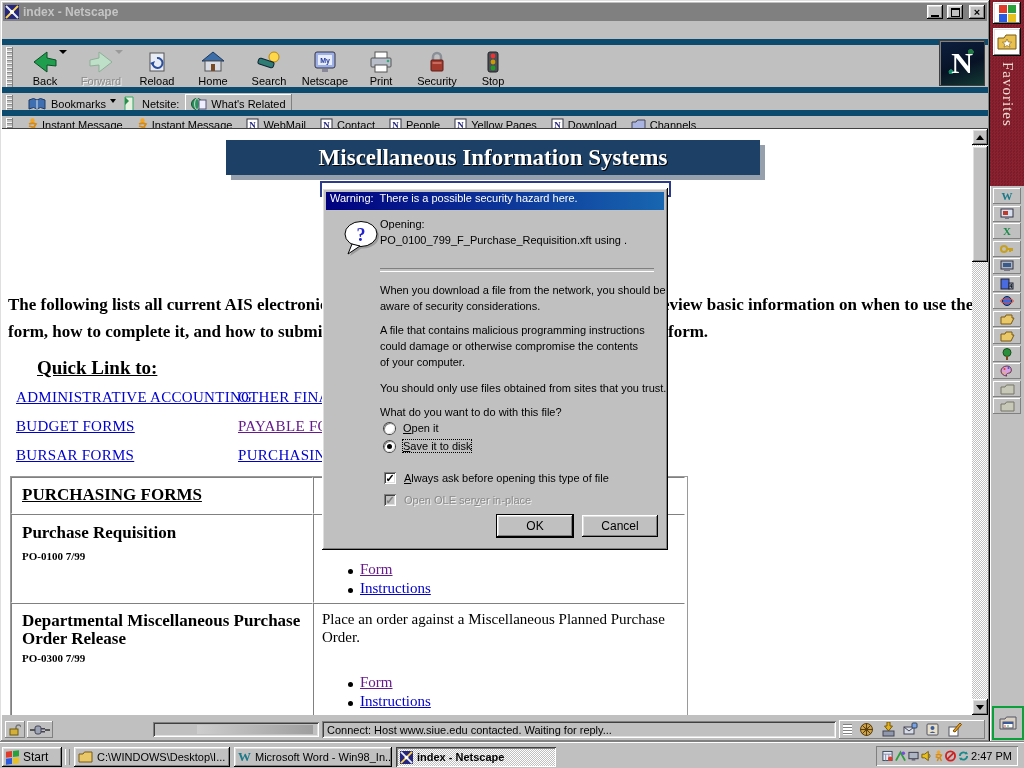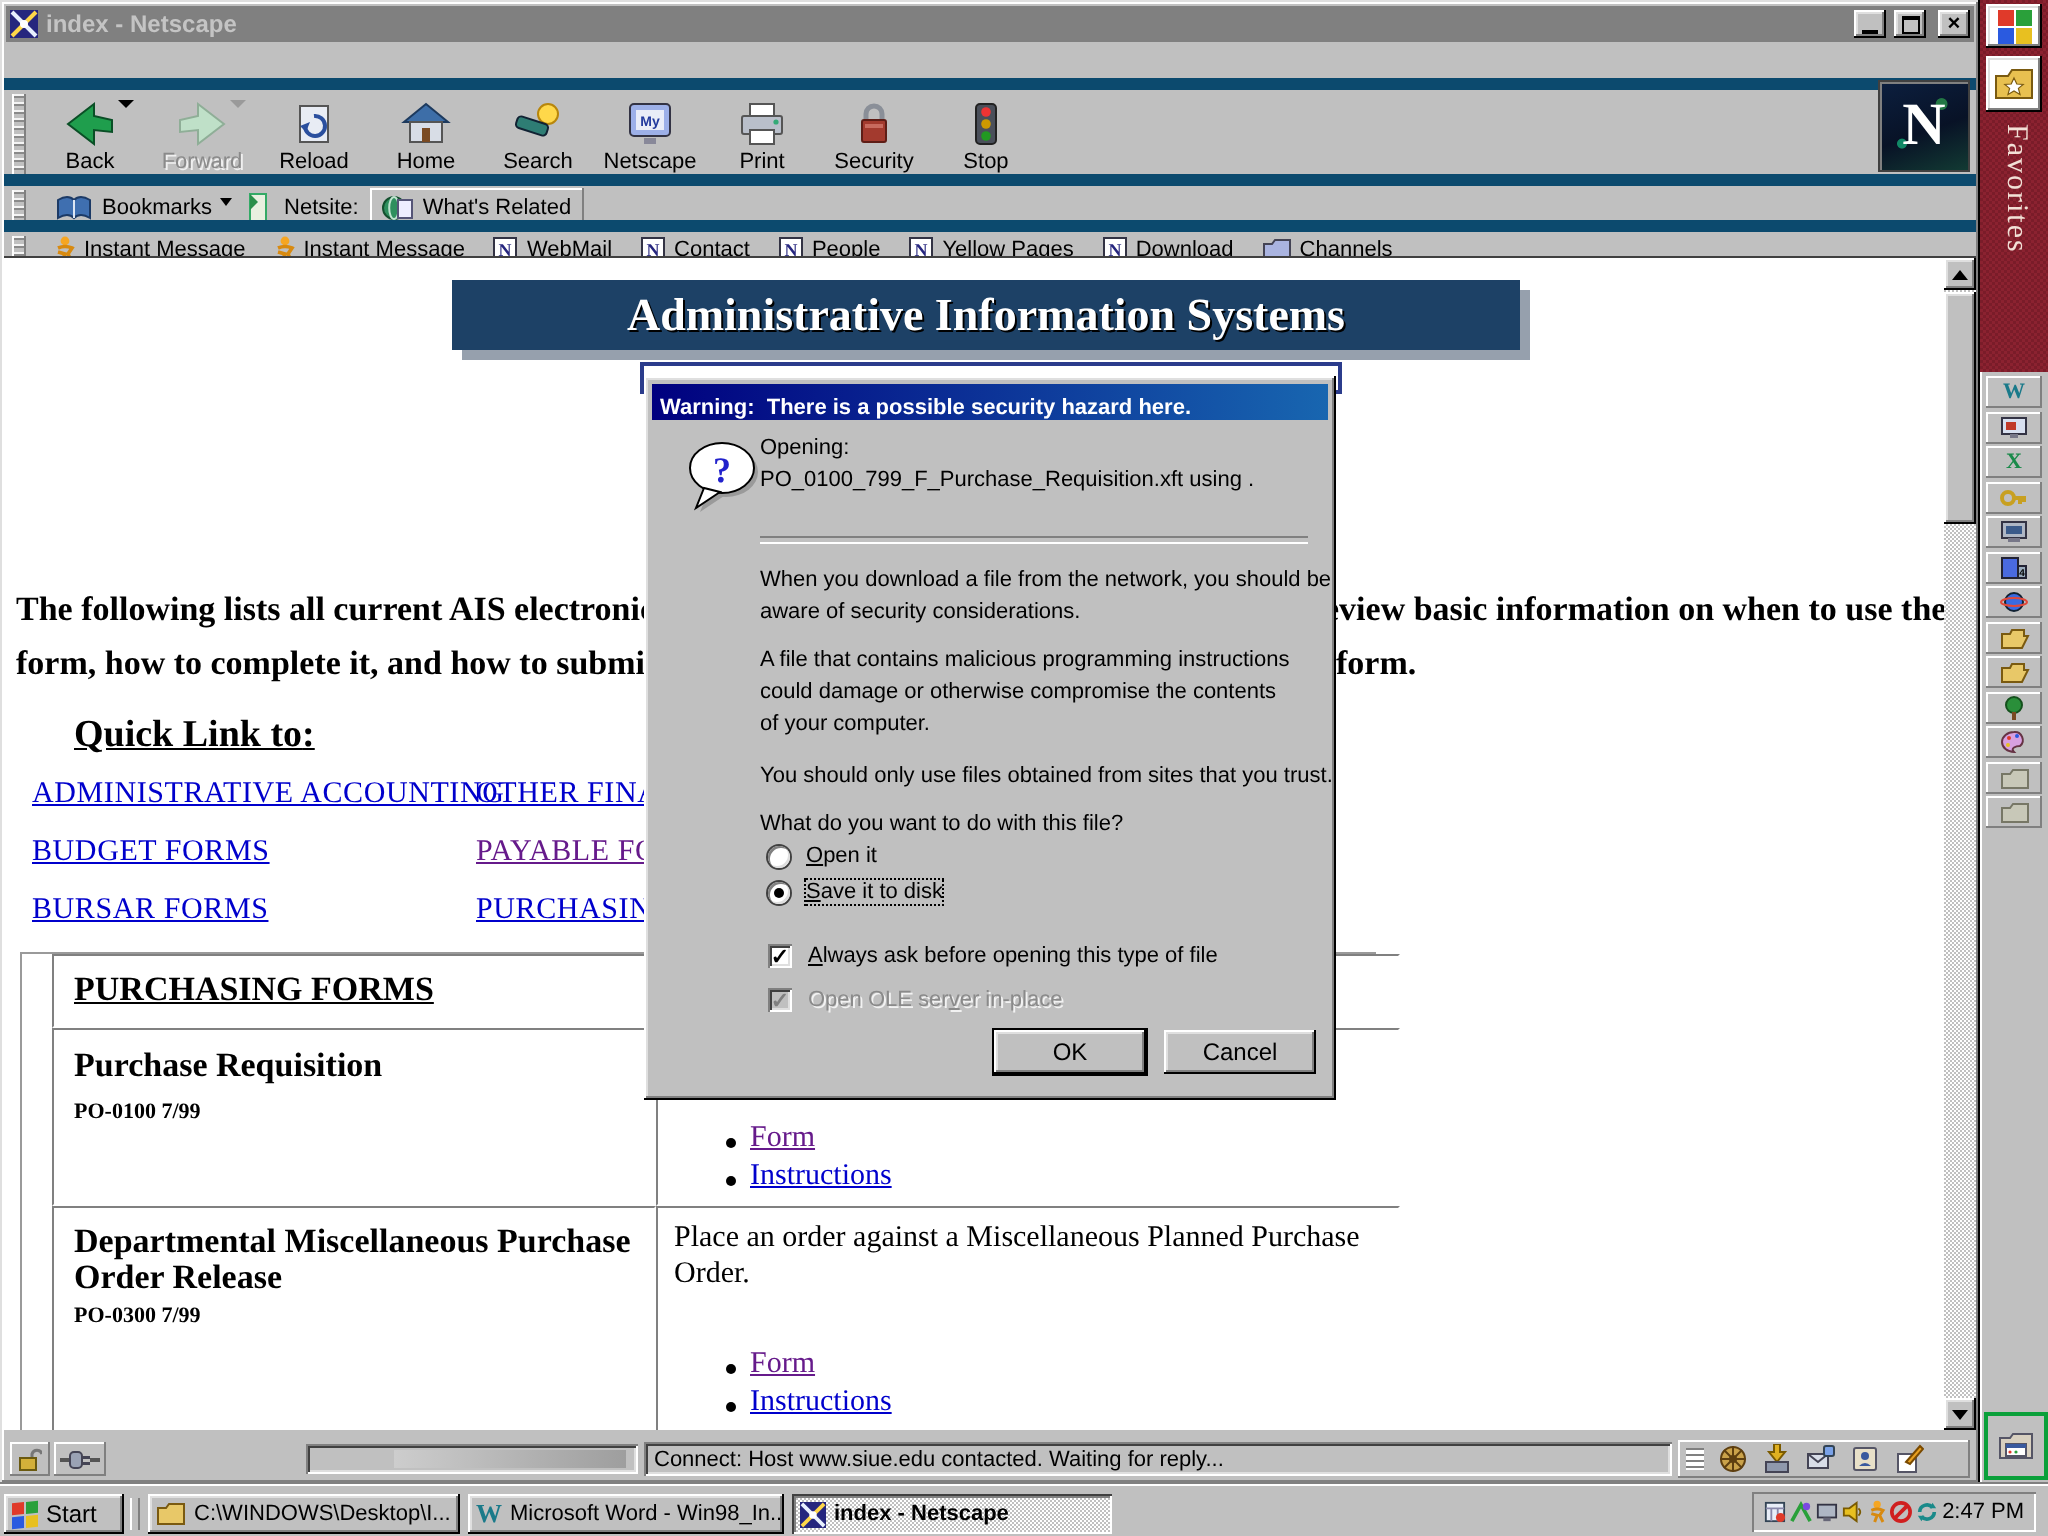--- a/index.html
+++ b/index.html
@@ -54,33 +54,33 @@
   #banner2{left:318px;top:52px;width:347px;height:12px;background:#fff;border:2px solid #2b3c8c;}
   .introtxt{font-family:"Liberation Serif",serif;font-weight:bold;font-size:17px;color:#000;}
   #quickhead{left:14px;top:228px;font-family:"Liberation Serif",serif;font-weight:bold;font-size:19px;margin-left:21px;}
   #quickhead span{text-decoration:underline;}
   .qlink{font-family:"Liberation Serif",serif;font-size:15px;letter-spacing:.3px;text-decoration:underline;color:#0000cc;cursor:pointer;}
   .visited{color:#661a8b !important;}
   .blink{font-family:"Liberation Serif",serif;font-size:15px;text-decoration:underline;color:#0000cc;cursor:pointer;}
   .bdot{width:5px;height:5px;border-radius:50%;background:#000;}
   
   #ftable{left:8px;top:347px;width:676px;height:239px;border:1px solid #9a9a9a;box-shadow:1px 1px 0 #fff;}
-  .tcell{position:absolute;border:1px solid;border-color:#808080 #fff #fff #808080;box-sizing:border-box;background:#fff;margin-left:15px;}
+  .tcell{position:absolute;border:1px solid;border-color:#808080 #fff #fff #808080;box-sizing:border-box;background:#fff;}
   .celltitle{font-family:"Liberation Serif",serif;font-weight:bold;font-size:17px;color:#000;}
   .cellcode{font-family:"Liberation Serif",serif;font-weight:bold;font-size:11px;color:#000;}
   .celldesc{font-family:"Liberation Serif",serif;font-size:15px;color:#000;}
   
   #vscroll{right:0;top:0;width:16px;height:586px;}
   .sbtn{width:16px;height:16px;display:flex;align-items:center;justify-content:center;}
   .tri-up{width:0;height:0;border-left:4px solid transparent;border-right:4px solid transparent;border-bottom:5px solid #000;}
   .tri-down{width:0;height:0;border-left:4px solid transparent;border-right:4px solid transparent;border-top:5px solid #000;}
   
   #dlg{left:322px;top:188px;width:346px;height:362px;background:#c0c0c0;z-index:50;font-size:11px;color:#000;}
   #dlgtitle{left:4px;top:4px;width:338px;height:18px;background:linear-gradient(90deg,#00007f,#1866b0);
-            color:#fff;font-weight:bold;font-size:11px;display:flex;align-items:flex-end;padding-left:4px;box-sizing:border-box;}
+            color:#fff;font-weight:normal;font-size:11px;display:flex;align-items:flex-start;padding-left:4px;box-sizing:border-box;}
   .dtext{line-height:16px;}
   #dlgsep{left:58px;top:80px;width:274px;height:2px;border-top:1px solid #808080;border-bottom:1px solid #fff;}
   .radio{width:11px;height:11px;border-radius:50%;background:#fff;box-shadow:inset 1px 1px 0 #808080,inset -1px -1px 0 #dfdfdf,0 0 0 1px #404040;position:relative;}
   .radio.sel::after{content:"";position:absolute;left:3px;top:3px;width:5px;height:5px;border-radius:50%;background:#000;}
   .chk{width:12px;height:12px;background:#fff;box-shadow:inset 1px 1px 0 #808080,inset -1px -1px 0 #fff,inset 2px 2px 0 #404040,inset -2px -2px 0 #dfdfdf;
        display:flex;align-items:center;justify-content:center;font-size:11px;font-weight:bold;color:#000;}
   .chk.dis{background:#c0c0c0;color:#808080;}
   .focusrect{outline:1px dotted #000;}
   .distext{color:#8a8a8a;text-shadow:1px 1px 0 #f2f2f2;}
   .btn{height:22px;display:flex;align-items:center;justify-content:center;font-size:12px;color:#000;}
@@ -286,21 +286,21 @@
     <span class="pitem">
       <svg width="15" height="12" viewBox="0 0 15 12">
           <path d="M1 3 L5 3 L6.5 1 L14 1 L14 11 L1 11 Z" fill="#aab4e0" stroke="#445"></path>
         </svg>
       <span>Channels</span>
     </span>
   </div>
 
   <div id="content" class="abs">
     <div id="banner" class="abs">
-      <span>Administrative Information Systems</span>
+      <span>Miscellaneous Information Systems</span>
     </div>
     <div id="banner2" class="abs"></div>
 
     <div class="abs introtxt nw" style="left:6px;top:166px">The following lists all current AIS electronic for</div>
     <div class="abs introtxt nw" style="left:660px;top:166px">eview basic information on when to use the</div>
     <div class="abs introtxt nw" style="left:6px;top:193px">form, how to complete it, and how to submit it f</div>
     <div class="abs introtxt nw" style="left:666px;top:193px">form.</div>
 
     <div id="quickhead" class="abs nw"><span>Quick Link to</span><span>:</span></div>
 

